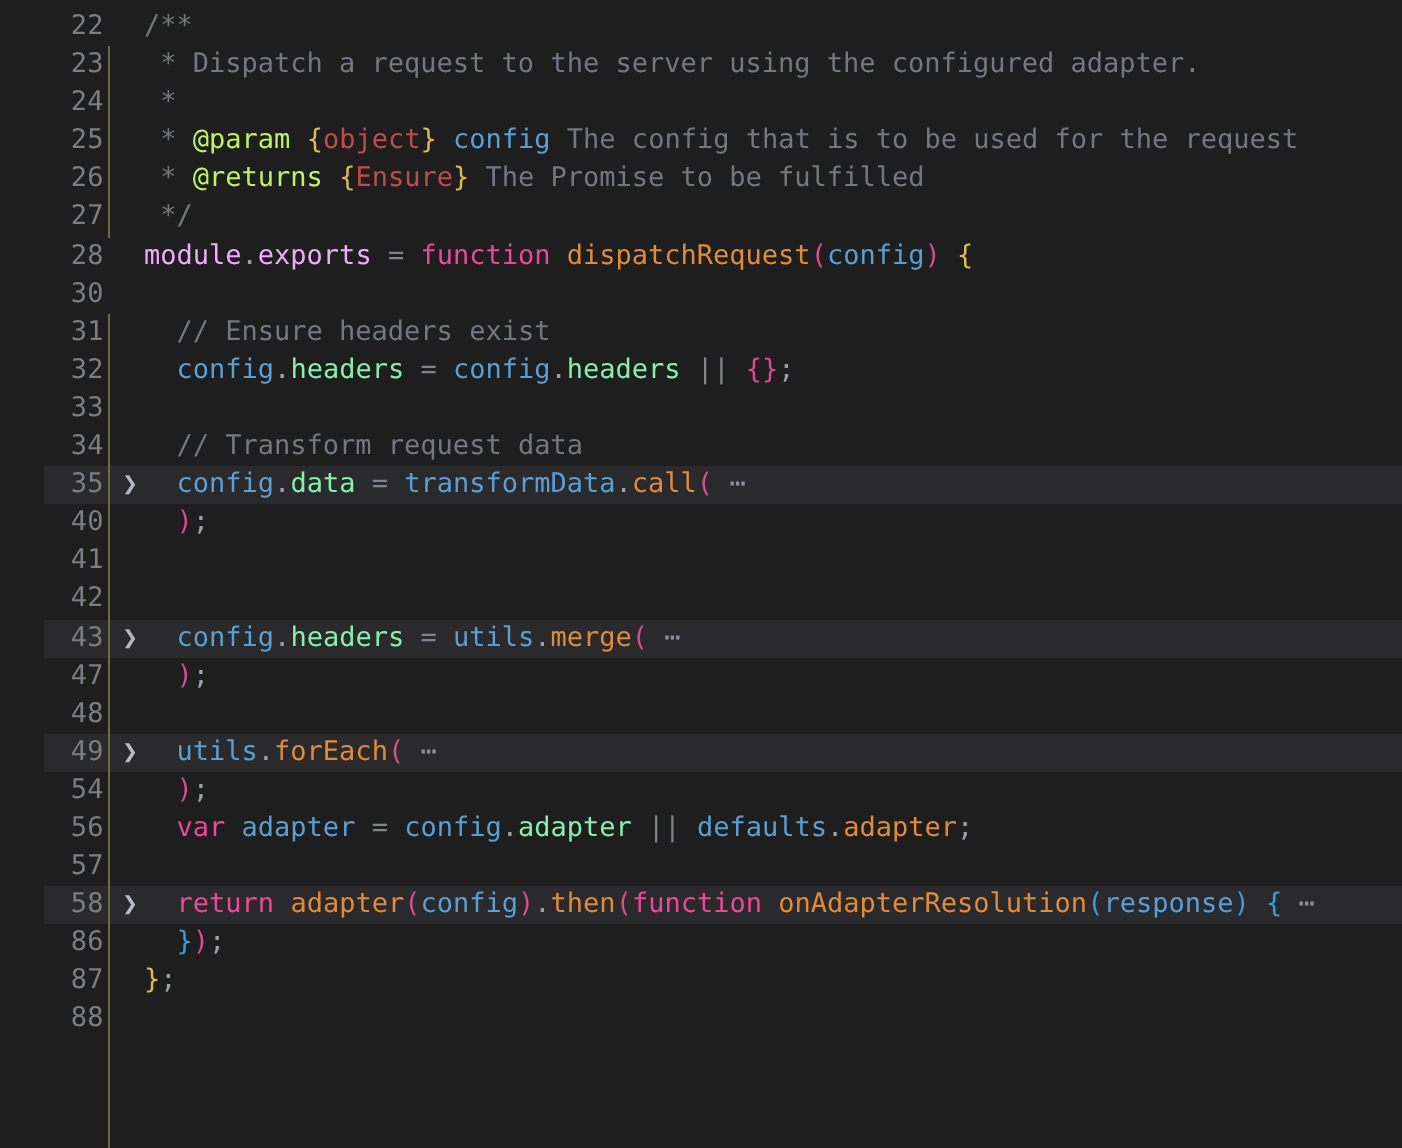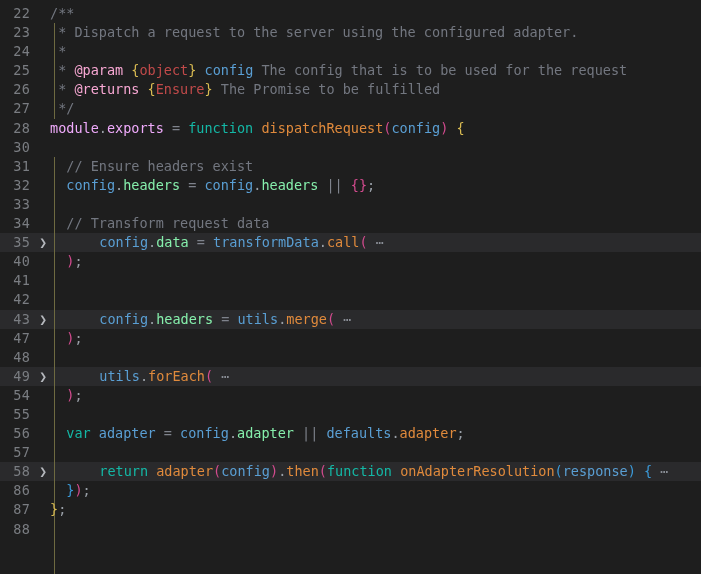--- a/index.html
+++ b/index.html
@@ -16,31 +16,31 @@
     line-height: 19.1px;
     -webkit-font-smoothing: antialiased;
   }
   #editor {
     position: relative;
     width: 701px;
     height: 574px;
     background: #1e1e1e;
     padding-top: 4px;
     box-sizing: border-box;
+    padding-left: 22px;
   }
   .row {
     position: relative;
     display: flex;
     align-items: flex-start;
     height: 19.1px;
     white-space: pre;
   }
   .row.folded {
     background: #2a2a2c;
-    gap: 33px;
   }
   .gutter {
     position: relative;
     flex: 0 0 50px;
     width: 50px;
     display: flex;
     align-items: flex-start;
     justify-content: flex-start;
     height: 19.1px;
     z-index: 2;
@@ -70,25 +70,25 @@
   
   .guide {
     position: absolute;
     left: 54px;
     width: 1px;
     background: #6e6a41;
     z-index: 1;
   }
   
   .cmt   { color: #737780; }
-  .tag   { color: #f9a8d4; text-align: right; }
+  .tag   { color: #bef264; text-align: right; }
   .brc-y { color: #d9bb52; }
   .type  { color: #c14a4a; text-align: right; }
   .param { color: #5a9fd4; }
-  .kw    { color: #14b8a6; }
+  .kw    { color: #ec4899; }
   .fn    { color: #e08a3c; text-align: center; }
   .var   { color: #5a9fd4; }
   .prop  { color: #86efac; }
   .red   { color: #f0abfc; }
   .op    { color: #7f838c; }
   .paren { color: #d44b8f; }
   .paren2{ color: #3b9ad9; }
   .punc  { color: #9aa0a8; }
   .semi  { color: #9aa0a8; }
   .ell   { color: #8a8e96; }
@@ -117,21 +117,20 @@
       <div class="row"><div class="gutter"><span class="lnum">34</span></div><div class="code"><span class="plain">  </span><span class="cmt">// Transform request data</span></div></div>
       <div class="row folded"><div class="gutter"><span class="lnum">35</span><span class="chev">❯</span></div><div class="code"><span class="plain">  </span><span class="var">config</span><span class="punc">.</span><span class="prop">data</span><span class="op"> = </span><span class="var">transformData</span><span class="punc">.</span><span class="fn">call</span><span class="paren">(</span><span class="ell"> ⋯</span></div></div>
       <div class="row"><div class="gutter"><span class="lnum">40</span></div><div class="code"><span class="plain">  </span><span class="paren">)</span><span class="semi">;</span></div></div>
       <div class="row"><div class="gutter"><span class="lnum">41</span></div><div class="code"></div></div>
       <div class="row"><div class="gutter"><span class="lnum">42</span></div><div class="code"><span class="plain">  </span></div></div>
       <div class="row folded"><div class="gutter"><span class="lnum">43</span><span class="chev">❯</span></div><div class="code"><span class="plain">  </span><span class="var">config</span><span class="punc">.</span><span class="prop">headers</span><span class="op"> = </span><span class="var">utils</span><span class="punc">.</span><span class="fn">merge</span><span class="paren">(</span><span class="ell"> ⋯</span></div></div>
       <div class="row"><div class="gutter"><span class="lnum">47</span></div><div class="code"><span class="plain">  </span><span class="paren">)</span><span class="semi">;</span></div></div>
       <div class="row"><div class="gutter"><span class="lnum">48</span></div><div class="code"></div></div>
       <div class="row folded"><div class="gutter"><span class="lnum">49</span><span class="chev">❯</span></div><div class="code"><span class="plain">  </span><span class="var">utils</span><span class="punc">.</span><span class="fn">forEach</span><span class="paren">(</span><span class="ell"> ⋯</span></div></div>
       <div class="row"><div class="gutter"><span class="lnum">54</span></div><div class="code"><span class="plain">  </span><span class="paren">)</span><span class="semi">;</span></div></div>
-      <div class="row"><div class="gutter"><span class="lnum">55</span></div><div class="code"></div></div>
       <div class="row"><div class="gutter"><span class="lnum">56</span></div><div class="code"><span class="plain">  </span><span class="kw">var</span><span class="plain"> </span><span class="var">adapter</span><span class="op"> = </span><span class="var">config</span><span class="punc">.</span><span class="prop">adapter</span><span class="op"> || </span><span class="var">defaults</span><span class="punc">.</span><span class="fn">adapter</span><span class="semi">;</span></div></div>
       <div class="row"><div class="gutter"><span class="lnum">57</span></div><div class="code"></div></div>
       <div class="row folded"><div class="gutter"><span class="lnum">58</span><span class="chev">❯</span></div><div class="code"><span class="plain">  </span><span class="kw">return</span><span class="plain"> </span><span class="fn">adapter</span><span class="paren">(</span><span class="var">config</span><span class="paren">)</span><span class="punc">.</span><span class="fn">then</span><span class="paren">(</span><span class="kw">function</span><span class="plain"> </span><span class="fn">onAdapterResolution</span><span class="paren2">(</span><span class="var">response</span><span class="paren2">)</span><span class="plain"> </span><span class="paren2">{</span><span class="ell"> ⋯</span></div></div>
       <div class="row"><div class="gutter"><span class="lnum">86</span></div><div class="code"><span class="plain">  </span><span class="paren2">}</span><span class="paren">)</span><span class="semi">;</span></div></div>
       <div class="row"><div class="gutter"><span class="lnum">87</span></div><div class="code"><span class="brc-y">}</span><span class="semi">;</span></div></div>
       <div class="row"><div class="gutter"><span class="lnum">88</span></div><div class="code"></div></div>
     </div>
 </div>
 
 </body></html>

